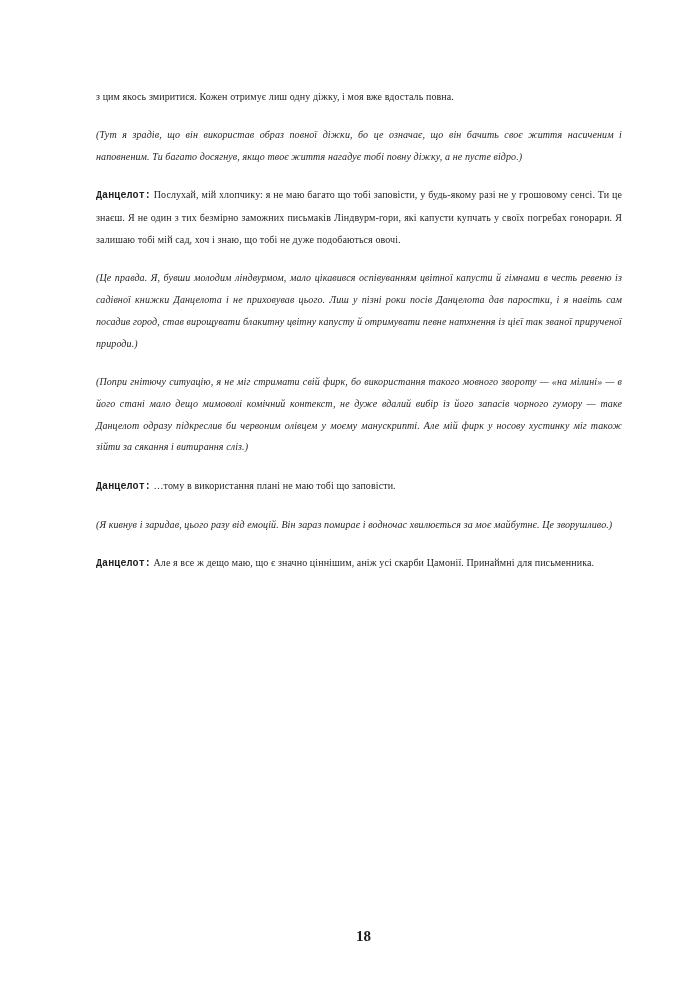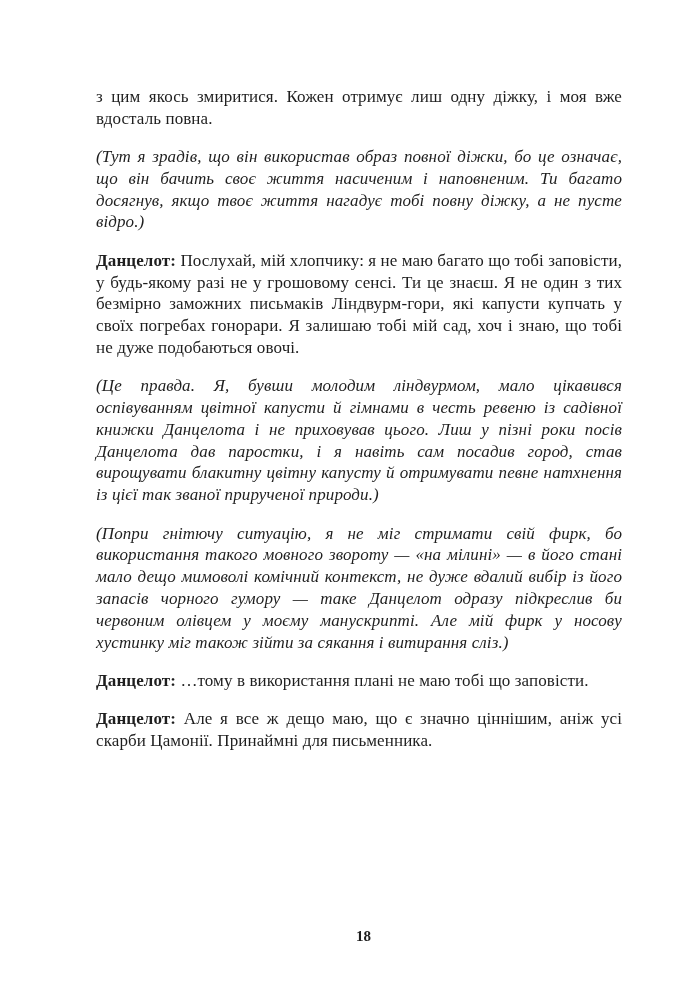--- a/index.html
+++ b/index.html
@@ -3,27 +3,27 @@
 <meta charset="utf-8">
 <style>
   html, body { margin:0; padding:0; }
   body {
     width:681px; height:1000px; background:#ffffff; position:relative; overflow:hidden;
     font-family: "DejaVu Serif", "Liberation Serif", serif;
     color:#1e1e1e;
   }
   .page-text {
     position:absolute; left:96px; top:86px; width:526px;
-    font-size:17px; line-height:21.8px; text-align:justify;
+    font-size:10px; line-height:21.8px; text-align:justify;
     font-family: "Liberation Serif", "DejaVu Serif", serif;
     letter-spacing:0.1px;
   }
   .page-text p { margin:0 0 16.5px 0; }
   .page-text p.italic { font-style:italic;margin-top:16px; }
-  .speaker { font-weight:bold; }
+  .speaker { font-weight:bold;font-family:Liberation Mono, monospace; }
   .page-number {
     position:absolute; left:0; width:681px; top:928px; text-align:center;
     font-family: "Liberation Serif", "DejaVu Serif", serif;
     font-size:15px; font-weight:bold; color:#1e1e1e;padding-left:23px;
   }
 </style>
 </head>
 <body>
 
 <div class="page-text">
@@ -38,18 +38,21 @@
   </p>
   <p class="italic">
     <span>(Це правда. Я, бувши молодим ліндвурмом, мало цікавився оспівуванням цвітної капусти й гімнами в честь ревеню із садівної книжки Данцелота і не приховував цього. Лиш у пізні роки посів Данцелота дав паростки, і я навіть сам посадив город, став вирощувати блакитну цвітну капусту й отримувати певне натхнення із цієї так званої прирученої природи.)</span>
   </p>
   <p class="italic">
     <span>(Попри гнітючу ситуацію, я не міг стримати свій фирк, бо використання такого мовного звороту — «на мілині» — в його стані мало дещо мимоволі комічний контекст, не дуже вдалий вибір із його запасів чорного гумору — таке Данцелот одразу підкреслив би червоним олівцем у моєму манускрипті. Але мій фирк у носову хустинку міг також зійти за сякання і витирання сліз.)</span>
   </p>
   <p>
     <span class="speaker">Данцелот:</span><span> …тому в використання плані не маю тобі що заповісти.</span>
   </p>
+  <p class="italic">
+    <span>(Я кивнув і заридав, цього разу від емоцій. Він зараз помирає і водночас хвилюється за моє майбутнє. Це зворушливо.)</span>
+  </p>
   <p>
     <span class="speaker">Данцелот:</span><span> Але я все ж дещо маю, що є значно ціннішим, аніж усі скарби Цамонії. Принаймні для письменника.</span>
   </p>
 </div>
 
 <div class="page-number">18</div>
 
 </body></html>

